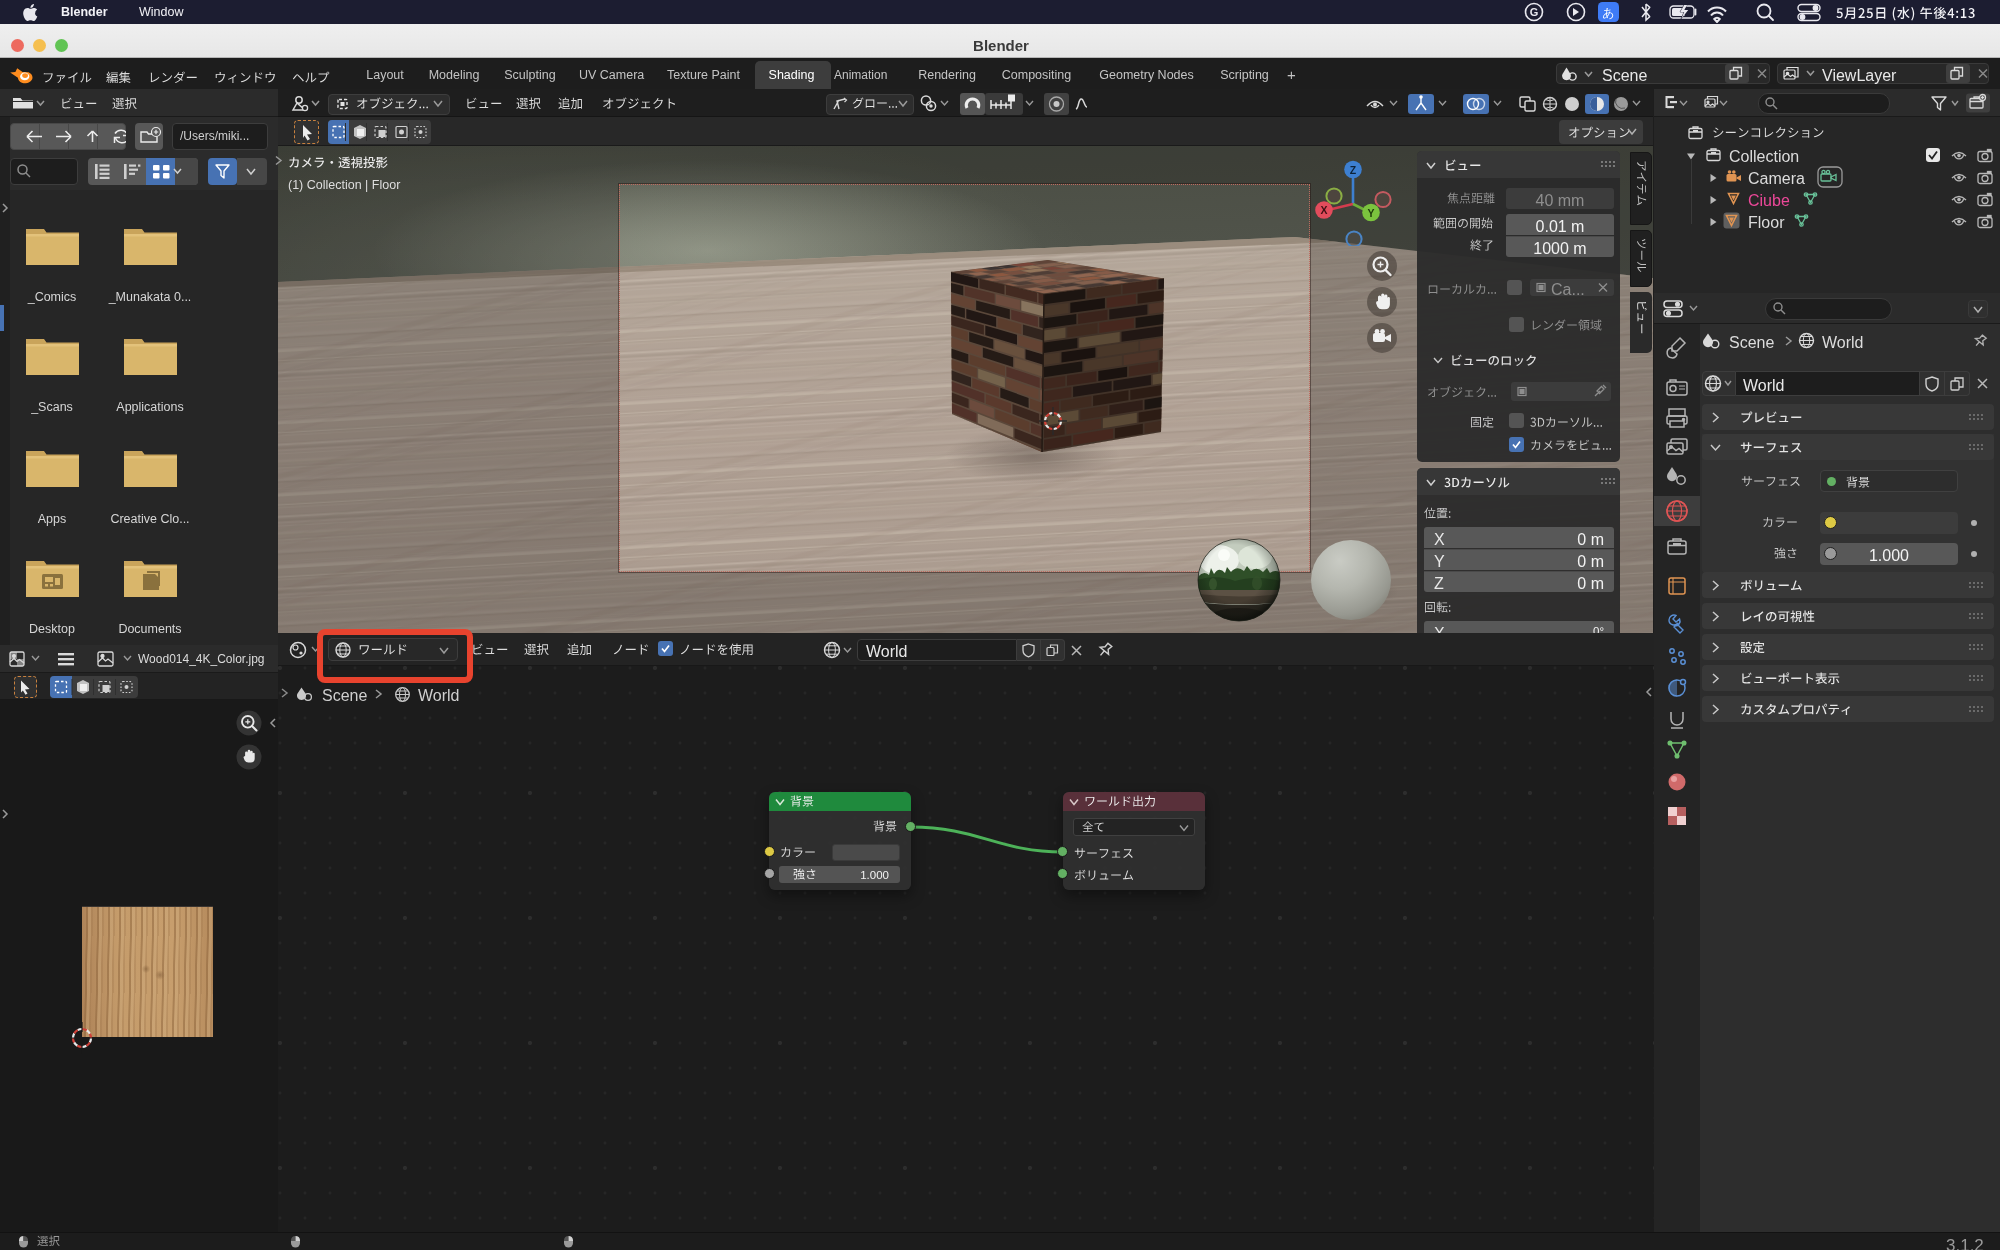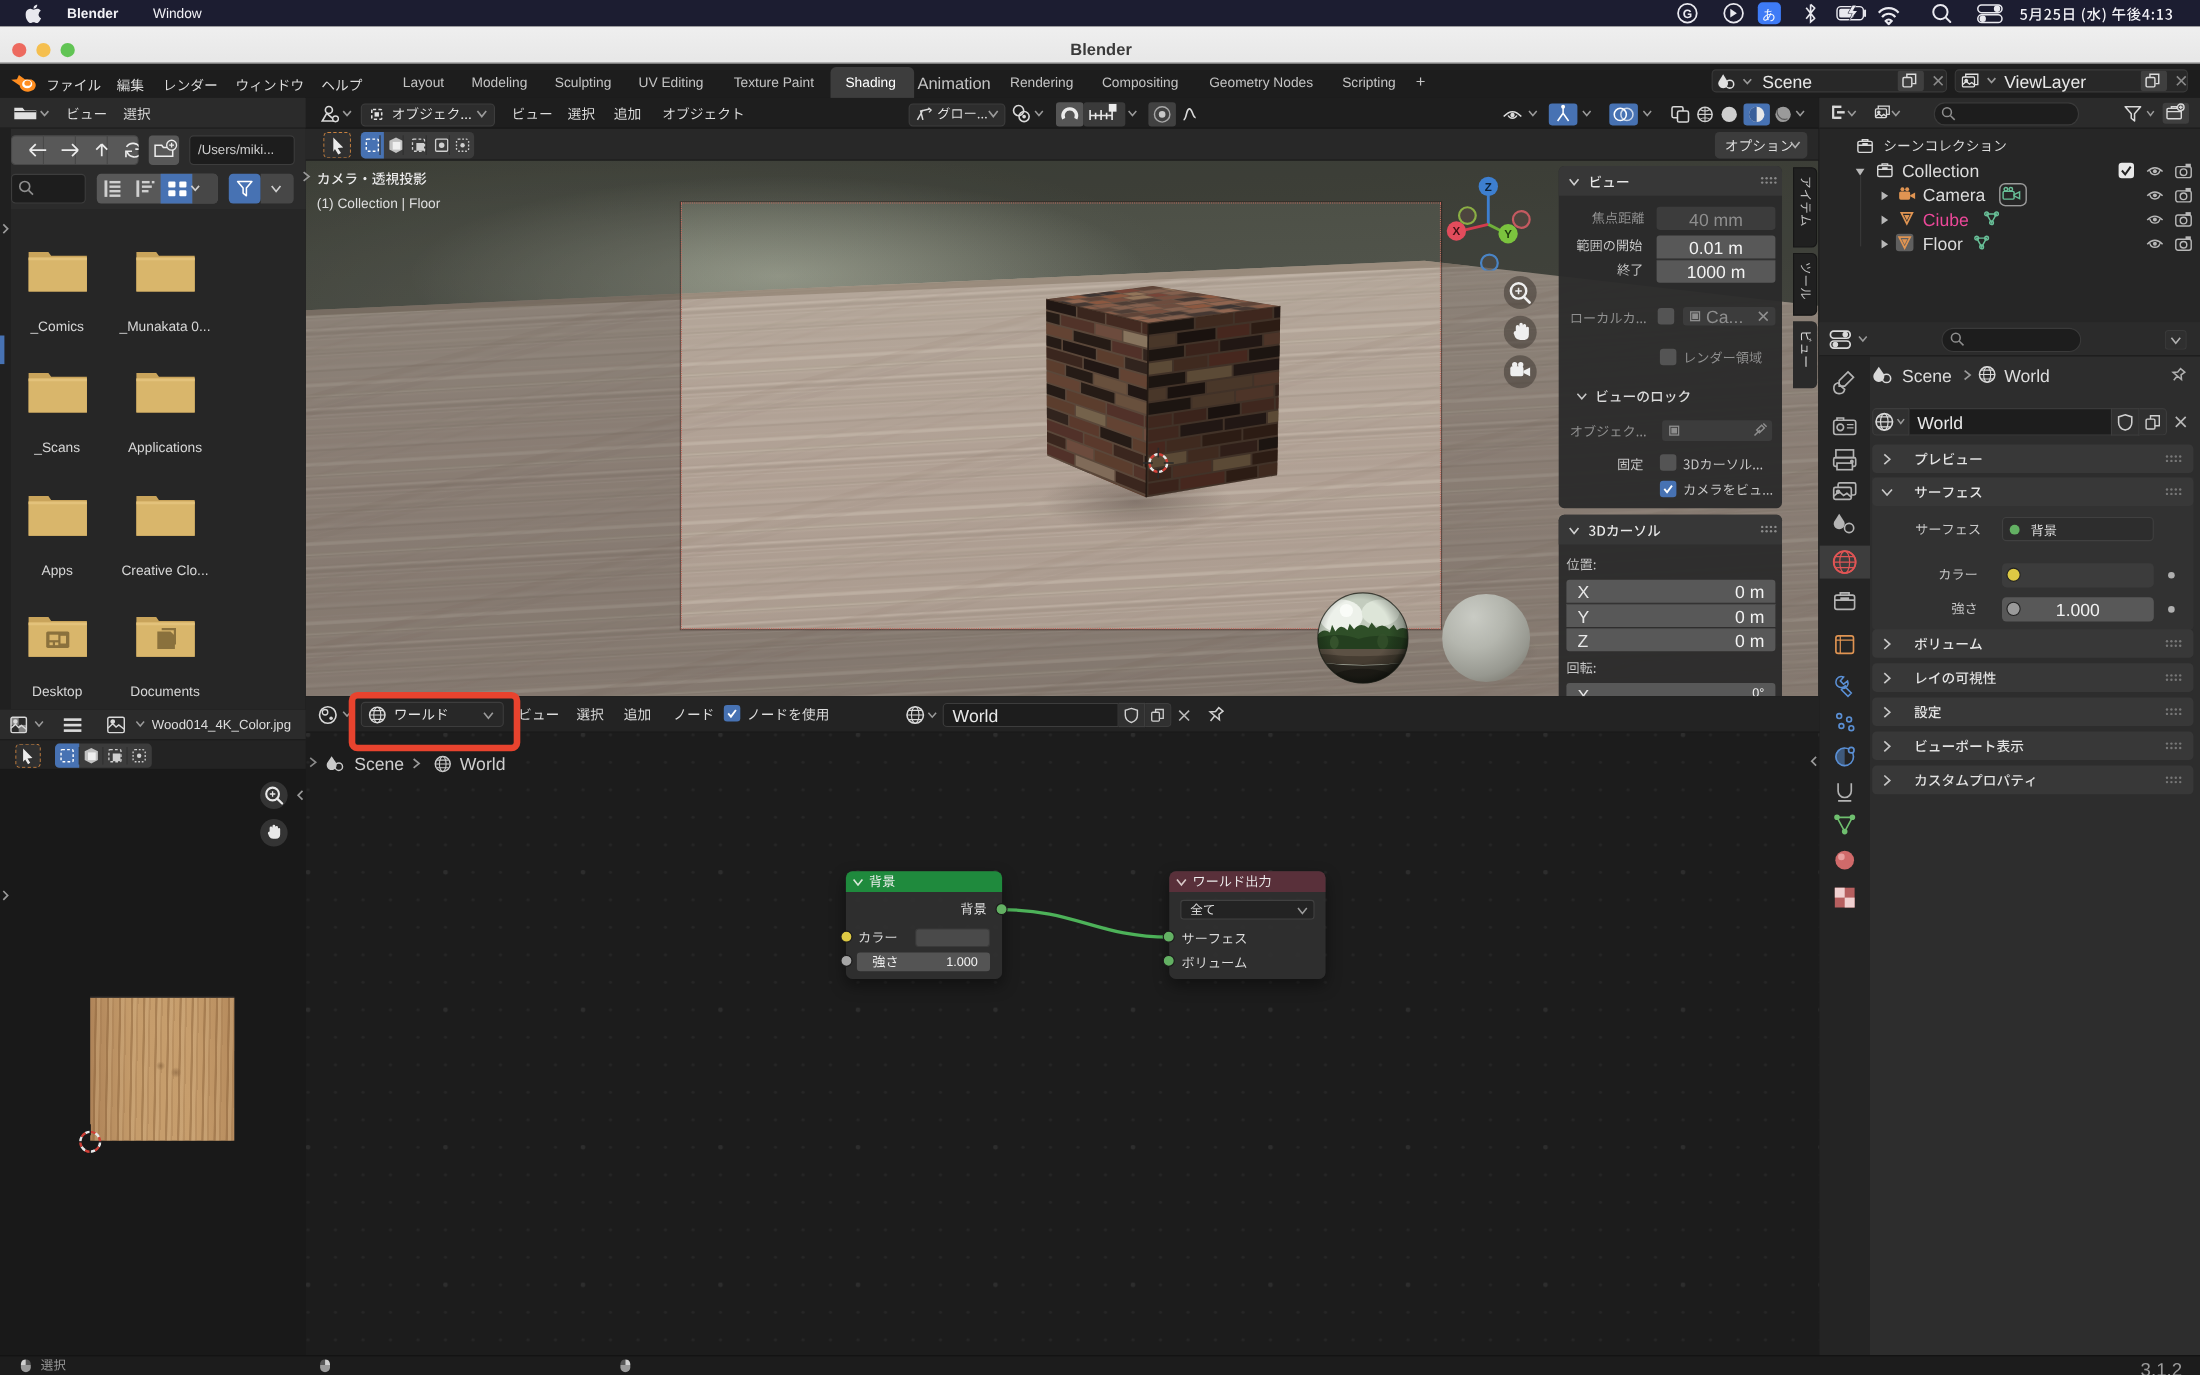--- a/index.html
+++ b/index.html
@@ -63,24 +63,24 @@
 <svg class="jt " style="left:214px;top:68.9px" width="64" height="16.9" viewBox="0 -13.1 64 16.9">
     <path d="M11.0 -7.6 10.4 -8.0C10.2 -8.0 10.0 -7.9 9.5 -7.9H6.7V-9.1C6.7 -9.3 6.7 -9.6 6.8 -10.0H5.6C5.6 -9.6 5.6 -9.3 5.6 -9.1V-7.9H2.9C2.4 -7.9 2.1 -7.9 1.7 -8.0C1.7 -7.7 1.7 -7.3 1.7 -7.0C1.7 -6.6 1.7 -5.2 1.7 -4.8C1.7 -4.6 1.7 -4.2 1.7 -4.0H2.8C2.8 -4.2 2.7 -4.5 2.7 -4.8C2.7 -5.1 2.7 -6.5 2.7 -7.0H9.7C9.6 -5.9 9.2 -4.4 8.5 -3.3C7.8 -2.1 6.4 -1.2 5.2 -0.8C4.8 -0.7 4.3 -0.5 3.9 -0.5L4.7 0.5C7.0 -0.2 8.7 -1.4 9.6 -3.1C10.3 -4.3 10.7 -5.8 10.8 -6.8C10.9 -7.1 11.0 -7.4 11.0 -7.6Z M14.0 -3.2 14.5 -2.3C15.9 -2.7 17.4 -3.4 18.4 -4.0V-0.1C18.4 0.3 18.4 0.8 18.4 1.0H19.5C19.5 0.8 19.4 0.3 19.4 -0.1V-4.6C20.6 -5.3 21.6 -6.2 22.3 -6.9L21.5 -7.7C20.9 -6.9 19.7 -5.8 18.5 -5.1C17.5 -4.5 15.7 -3.6 14.0 -3.2Z M27.8 -9.2 27.1 -8.4C28.1 -7.8 29.6 -6.4 30.2 -5.8L31.0 -6.6C30.3 -7.3 28.7 -8.6 27.8 -9.2ZM26.8 -0.8 27.4 0.2C29.5 -0.2 31.1 -0.9 32.3 -1.7C34.2 -2.9 35.7 -4.6 36.5 -6.2L35.9 -7.2C35.2 -5.7 33.7 -3.8 31.8 -2.6C30.6 -1.9 28.9 -1.1 26.8 -0.8Z M45.7 -9.0 45.0 -8.7C45.4 -8.1 45.8 -7.4 46.1 -6.8L46.8 -7.1C46.5 -7.7 46.0 -8.5 45.7 -9.0ZM47.2 -9.6 46.5 -9.3C47.0 -8.8 47.4 -8.1 47.7 -7.4L48.4 -7.8C48.1 -8.3 47.5 -9.2 47.2 -9.6ZM41.3 -0.9C41.3 -0.5 41.3 0.1 41.2 0.5H42.4C42.4 0.1 42.4 -0.5 42.4 -0.9V-5.1C43.8 -4.6 45.9 -3.8 47.3 -3.1L47.7 -4.1C46.4 -4.8 44.0 -5.7 42.4 -6.2V-8.2C42.4 -8.6 42.4 -9.1 42.5 -9.5H41.2C41.3 -9.1 41.3 -8.6 41.3 -8.2C41.3 -7.2 41.3 -1.6 41.3 -0.9Z M61.0 -7.6 60.4 -8.0C60.2 -8.0 60.0 -7.9 59.5 -7.9H56.7V-9.1C56.7 -9.3 56.7 -9.6 56.8 -10.0H55.6C55.6 -9.6 55.6 -9.3 55.6 -9.1V-7.9H52.9C52.4 -7.9 52.1 -7.9 51.7 -8.0C51.7 -7.7 51.7 -7.3 51.7 -7.0C51.7 -6.6 51.7 -5.2 51.7 -4.8C51.7 -4.6 51.7 -4.2 51.7 -4.0H52.8C52.8 -4.2 52.7 -4.5 52.7 -4.8C52.7 -5.1 52.7 -6.5 52.7 -7.0H59.7C59.6 -5.9 59.2 -4.4 58.5 -3.3C57.8 -2.1 56.4 -1.2 55.1 -0.8C54.8 -0.7 54.3 -0.5 53.9 -0.5L54.7 0.5C57.0 -0.2 58.7 -1.4 59.6 -3.1C60.3 -4.3 60.7 -5.8 60.8 -6.8C60.9 -7.1 61.0 -7.4 61.0 -7.6Z" fill="#dcdcdc"></path>
   </svg>
 <svg class="jt " style="left:292px;top:68.9px" width="39" height="16.9" viewBox="0 -13.1 39 16.9">
     <path d="M0.8 -3.5 1.7 -2.6C1.9 -2.8 2.2 -3.2 2.4 -3.5C3.0 -4.2 4.0 -5.6 4.6 -6.3C5.1 -6.9 5.3 -6.9 5.8 -6.4C6.3 -5.9 7.5 -4.7 8.2 -3.9C9.0 -2.9 10.1 -1.7 11.0 -0.6L11.9 -1.5C10.9 -2.5 9.6 -3.9 8.8 -4.8C8.1 -5.6 7.0 -6.7 6.2 -7.4C5.4 -8.2 4.8 -8.1 4.1 -7.3C3.3 -6.3 2.2 -5.0 1.7 -4.4C1.3 -4.0 1.1 -3.8 0.8 -3.5Z M19.1 -0.3 19.7 0.3C19.8 0.2 19.9 0.1 20.1 0.0C21.6 -0.7 23.3 -2.0 24.4 -3.5L23.8 -4.3C22.9 -2.9 21.3 -1.8 20.2 -1.2C20.2 -1.6 20.2 -7.7 20.2 -8.5C20.2 -8.9 20.2 -9.3 20.2 -9.4H19.1C19.1 -9.3 19.1 -8.9 19.1 -8.5C19.1 -7.7 19.1 -1.5 19.1 -1.0C19.1 -0.7 19.1 -0.5 19.1 -0.3ZM13.3 -0.3 14.3 0.3C15.3 -0.6 16.1 -1.8 16.5 -3.1C16.8 -4.4 16.9 -7.1 16.9 -8.4C16.9 -8.8 16.9 -9.2 16.9 -9.3H15.8C15.8 -9.1 15.9 -8.8 15.9 -8.4C15.9 -7.0 15.9 -4.5 15.5 -3.4C15.1 -2.2 14.4 -1.1 13.3 -0.3Z M35.1 -9.0C35.1 -9.4 35.4 -9.8 35.9 -9.8C36.4 -9.8 36.7 -9.4 36.7 -9.0C36.7 -8.5 36.4 -8.2 35.9 -8.2C35.4 -8.2 35.1 -8.5 35.1 -9.0ZM34.5 -9.0C34.5 -8.8 34.5 -8.7 34.5 -8.6L34.1 -8.6C33.6 -8.6 28.6 -8.6 27.9 -8.6C27.5 -8.6 27.0 -8.6 26.6 -8.7V-7.5C26.9 -7.6 27.4 -7.6 27.9 -7.6C28.6 -7.6 33.5 -7.6 34.3 -7.6C34.1 -6.4 33.5 -4.6 32.6 -3.5C31.6 -2.2 30.2 -1.1 27.8 -0.5L28.6 0.4C30.9 -0.3 32.4 -1.4 33.5 -2.9C34.5 -4.2 35.1 -6.2 35.4 -7.5L35.4 -7.7C35.6 -7.6 35.7 -7.6 35.9 -7.6C36.7 -7.6 37.3 -8.2 37.3 -9.0C37.3 -9.8 36.7 -10.4 35.9 -10.4C35.1 -10.4 34.5 -9.8 34.5 -9.0Z" fill="#dcdcdc"></path>
   </svg>
 <div class="abs" style="left:755px;top:61px;width:76px;height:28px;background:#3d3d3d;border-radius:5px 5px 0 0"></div>
 <div class="txt" style="left:365px;top:68px;width:40px;text-align:center;font-size:12.5px;color:#c4c4c4">Layout</div>
 <div class="txt" style="left:427px;top:68px;width:54px;text-align:center;font-size:12.5px;color:#c4c4c4">Modeling</div>
 <div class="txt" style="left:502px;top:68px;width:56px;text-align:center;font-size:12.5px;color:#c4c4c4">Sculpting</div>
-<div class="txt" style="left:579px;top:68px;width:62px;text-align:center;font-size:12.5px;color:#c4c4c4">UV Editing</div>
+<div class="txt" style="left:579px;top:68px;width:62px;text-align:center;font-size:12.5px;color:#c4c4c4">UV Camera</div>
 <div class="txt" style="left:662px;top:68px;width:83px;text-align:center;font-size:12.5px;color:#c4c4c4">Texture Paint</div>
 <div class="txt" style="left:762px;top:68px;width:59px;text-align:center;font-size:12.5px;color:#ffffff">Shading</div>
-<div class="txt" style="left:834px;top:68px;width:60px;text-align:center;font-size:15px;color:#c4c4c4">Animation</div>
+<div class="txt" style="left:834px;top:68px;width:60px;text-align:left;font-size:12px;color:#c4c4c4">Animation</div>
 <div class="txt" style="left:917px;top:68px;width:60px;text-align:center;font-size:12.5px;color:#c4c4c4">Rendering</div>
 <div class="txt" style="left:1000px;top:68px;width:73px;text-align:center;font-size:12.5px;color:#c4c4c4">Compositing</div>
 <div class="txt" style="left:1097px;top:68px;width:99px;text-align:center;font-size:12.5px;color:#c4c4c4">Geometry Nodes</div>
 <div class="txt" style="left:1218px;top:68px;width:53px;text-align:center;font-size:12.5px;color:#c4c4c4">Scripting</div>
 <div class="txt" style="left:1287px;top:66px;font-size:15px;color:#c4c4c4">+</div>
 <div class="abs" style="left:1556px;top:63px;width:214px;height:21px;background:#282828;border:1px solid #3a3a3a;border-radius:4px"></div>
 <svg class="abs" style="left:1561px;top:66px" width="34" height="15" viewBox="0 0 34 15">
 <path d="M5.5 1.5 L9.5 8 A4.4 4.4 0 1 1 1.5 8 Z" fill="#e0e0e0"></path>
 <circle cx="11.5" cy="10.5" r="3.6" fill="none" stroke="#e0e0e0" stroke-width="1.4"></circle>
 <path d="M24 6l3.5 4 3.5-4" stroke="#9a9a9a" stroke-width="1.5" fill="none"></path>

